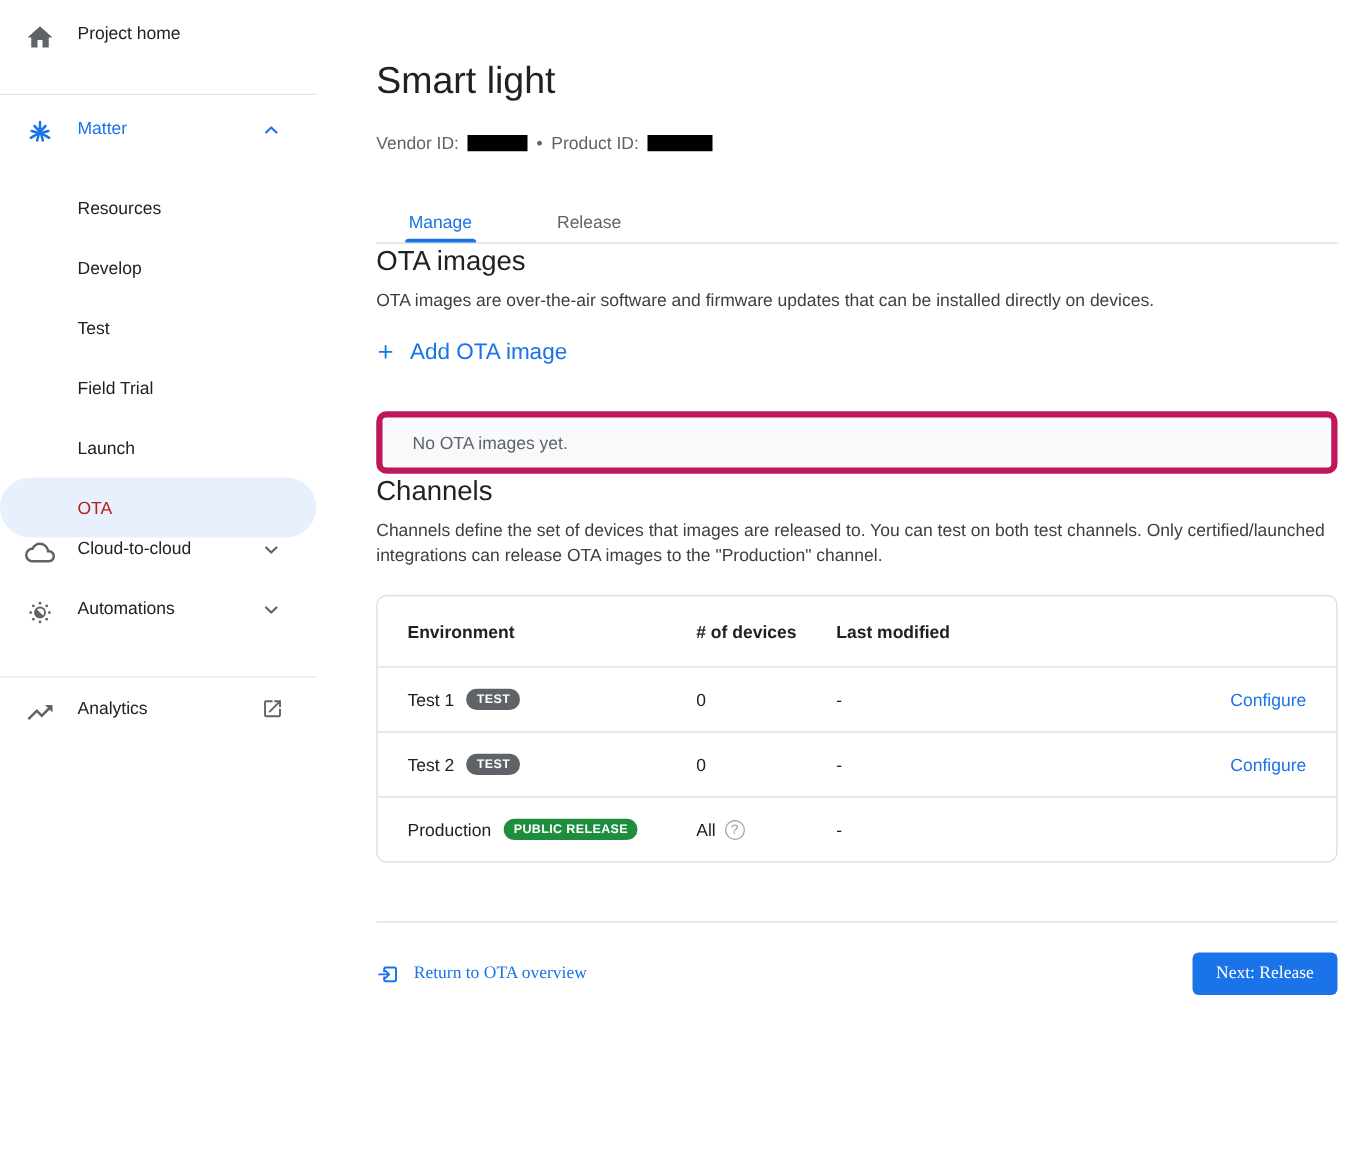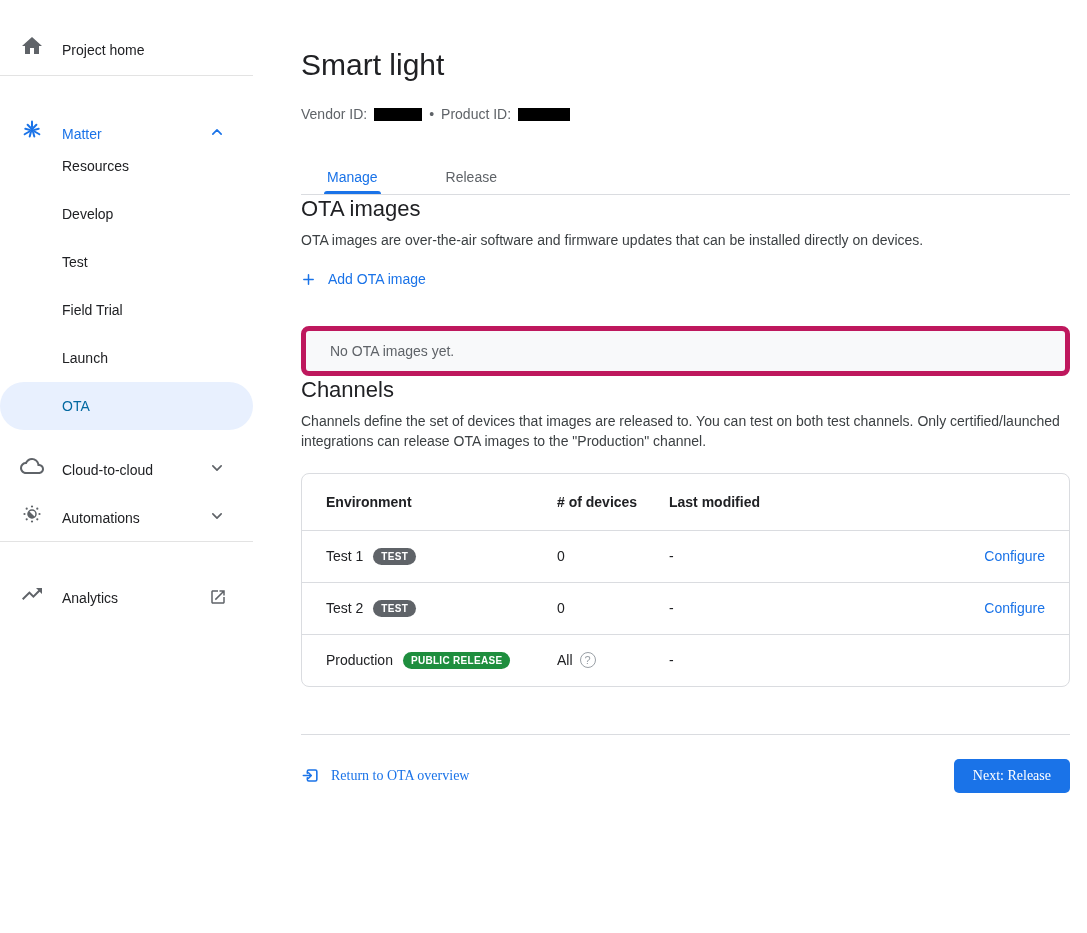--- a/index.html
+++ b/index.html
@@ -10,33 +10,33 @@
     font-family:"Liberation Sans", sans-serif;
     color:#202124;
     display:flex;
     overflow:hidden;
   }
   svg { display:block; }
 
   
   .sidebar { width:253px; flex-shrink:0; padding-top:18px; }
   .side-item {
-    height:40px; display:flex; align-items:flex-end;
+    height:40px; display:flex; align-items:flex-start;
     padding:0 26px 0 20px; font-size:14px; cursor:pointer; color:#202124;
   }
   .side-item .ic { width:24px; height:24px; margin-right:18px; flex-shrink:0; }
   .side-item .lbl { flex:1; }
   .side-item.parent { height:48px; }
   .side-item.blue { color:#1a73e8; font-weight:500; }
   .sub-item {
     height:48px; display:flex; align-items:center;
     padding-left:62px; font-size:14px; cursor:pointer; color:#202124;
   }
   .sub-item.selected {
-    background:#e8f0fe; color:#0369a1; border-radius:24px; font-weight:500;
+    background:#e8f0fe; color:#b91c1c; border-radius:24px; font-weight:500;
   }
   .sdiv { border:none; border-top:1px solid #e3e3e3; margin:0; }
   .chev { margin-left:auto; }
 
   
   .main { flex:1; padding:46px 17px 0 48px; }
   h1.page-title { font-size:30px; font-weight:400; line-height:38px; margin:0; color:#202124; }
   .vendor-line {
     margin-top:22px; font-size:14px; color:#5f6368;
     display:flex; align-items:center; gap:7px;
@@ -53,21 +53,21 @@
     background:#1a73e8; border-radius:3px 3px 0 0;
   }
 
   h2.section-title { font-size:22px; font-weight:400; margin:0; color:#202124; line-height:28px; }
   .s1 { margin-top:53px; }
   .s2 { margin-top:51px; }
   .desc { margin-top:7px; font-size:14px; line-height:20px; color:#3c4043; max-width:769px; }
 
   .add-link {
     margin-top:21px; display:inline-flex; align-items:center; gap:12px;
-    color:#1a73e8; font-size:14px; font-weight:500; cursor:pointer;
+    color:#1a73e8; font-size:18px; font-weight:500; cursor:pointer;
   }
   .empty-box {
     margin-top:35px; height:50px; background:#f8f9fa; border:5px solid #be185d;
     border-radius:8px; display:flex; align-items:center; padding:16px 24px;
     font-size:14px; color:#5f6368;
   }
 
   .ch-table { margin-top:22px; border:1px solid #dadce0; border-radius:8px; overflow:hidden; }
   .trow {
     display:grid; grid-template-columns:231px 112px 1fr auto;

